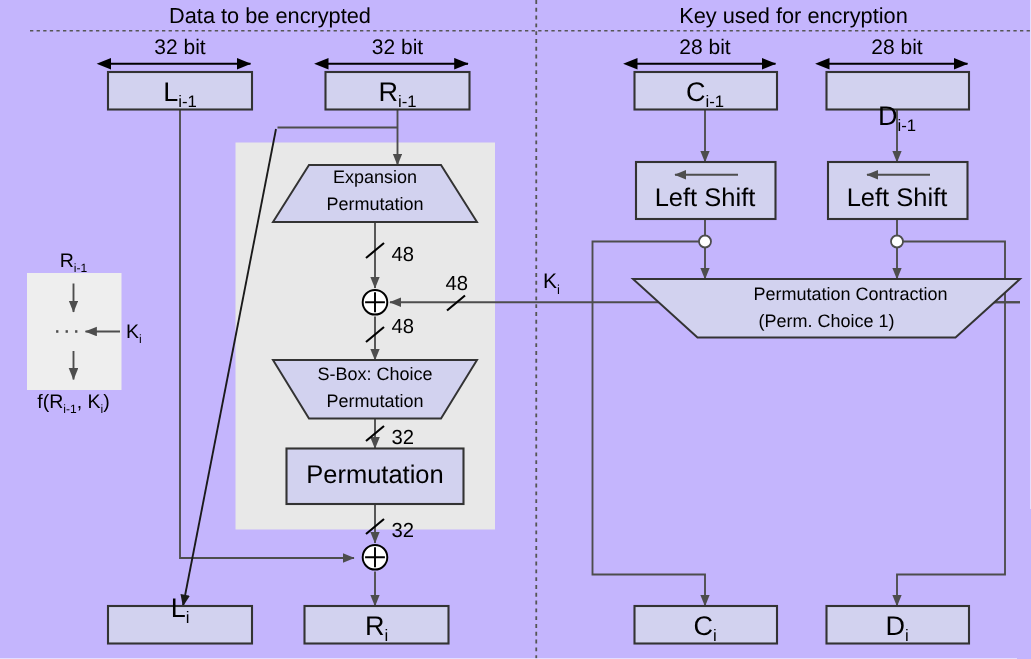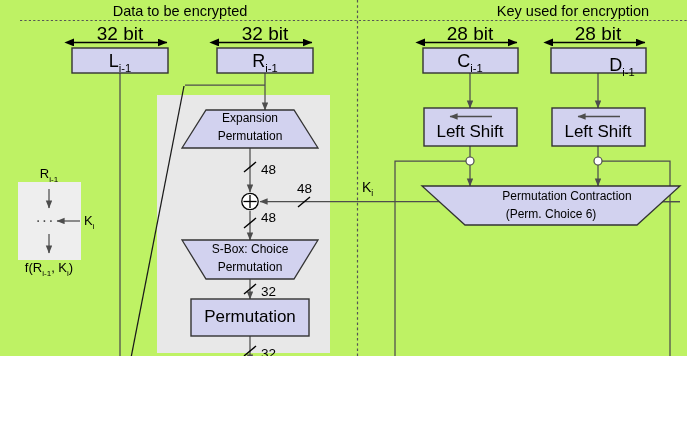--- a/index.html
+++ b/index.html
@@ -3,41 +3,41 @@
 <meta charset="utf-8">
 <style>
   html, body {
     margin: 0;
     padding: 0;
     background: #ffffff;
   }
   #root {
     position: relative;
     width: 687px;
-    height: 356px;
-    background: #bef264;
+    height: 439px;
+    background: #c4b5fd;
     font-family: "Liberation Sans", sans-serif;
     overflow: hidden;
   }
   svg#canvas {
     position: absolute;
     left: 0;
     top: 0;
     width: 687px;
     height: 439px;
   }
   .lbl {
     position: absolute;
     font-family: "Liberation Sans", sans-serif;
     color: #000000;
     white-space: nowrap;
     line-height: 1;
   }
   .section-title { font-size: 14.5px; }
-  .bit-label    { font-size: 19px; }
+  .bit-label    { font-size: 14px; }
   .box-label    { font-size: 18px; }
   .shape-label  { font-size: 12px; }
   .wire-label   { font-size: 13.5px; }
   .legend-label { font-size: 13px; }
   .legend-dots  { font-size: 16px; letter-spacing: 1px; }
   .sub { font-size: 0.62em; vertical-align: sub; }
   .ctr { transform: translateX(-50%); }
 </style>
 </head>
 <body>
@@ -164,37 +164,37 @@
     </g>
 
     <g stroke="#4d4d4d" stroke-width="1.25" fill="none">
       <path d="M49,189 L49,208" marker-end="url(#ah)"></path>
       <path d="M80,221 L57,221" marker-end="url(#ah)"></path>
       <path d="M49,234 L49,253" marker-end="url(#ah)"></path>
     </g>
   </svg>
 
   <div class="lbl section-title ctr" style="left:180px; top:4px;">Data to be encrypted</div>
-  <div class="lbl section-title ctr" style="left:529px; top:4px;margin-left:44px;">Key used for encryption</div>
+  <div class="lbl section-title ctr" style="left:529px; top:4px;">Key used for encryption</div>
 
   <div class="lbl bit-label ctr" style="left:120px; top:24px;">32 bit</div>
   <div class="lbl bit-label ctr" style="left:265px; top:24px;">32 bit</div>
   <div class="lbl bit-label ctr" style="left:470px; top:24px;">28 bit</div>
   <div class="lbl bit-label ctr" style="left:598px; top:24px;">28 bit</div>
 
   <div class="lbl box-label ctr" style="left:120px; top:52px;">
     <span>L</span><span class="sub">i-1</span>
   </div>
   <div class="lbl box-label ctr" style="left:265px; top:52px;">
     <span>R</span><span class="sub">i-1</span>
   </div>
   <div class="lbl box-label ctr" style="left:470px; top:52px;">
     <span>C</span><span class="sub">i-1</span>
   </div>
-  <div class="lbl box-label ctr" style="left:598px; top:56px;margin-left:24px;">
+  <div class="lbl box-label ctr" style="left:598px; top:68px;">
     <span>D</span><span class="sub">i-1</span>
   </div>
 
   <div class="lbl box-label ctr" style="left:120px; top:396px;">
     <span>L</span><span class="sub">i</span>
   </div>
   <div class="lbl box-label ctr" style="left:251px; top:408px;">
     <span>R</span><span class="sub">i</span>
   </div>
   <div class="lbl box-label ctr" style="left:470px; top:408px;">
@@ -209,21 +209,21 @@
 
   <div class="lbl shape-label ctr" style="left:250px; top:243px;">S-Box: Choice</div>
   <div class="lbl shape-label ctr" style="left:250px; top:261px;">Permutation</div>
 
   <div class="lbl ctr" style="left:250px; top:308px; font-size:17px;">Permutation</div>
 
   <div class="lbl ctr" style="left:470px; top:123px; font-size:17px;">Left Shift</div>
   <div class="lbl ctr" style="left:598px; top:123px; font-size:17px;">Left Shift</div>
 
   <div class="lbl shape-label ctr" style="left:551px; top:190px;padding-left:32px;">Permutation Contraction</div>
-  <div class="lbl shape-label ctr" style="left:551px; top:208px;">(Perm. Choice 6)</div>
+  <div class="lbl shape-label ctr" style="left:551px; top:208px;">(Perm. Choice 1)</div>
 
   <div class="lbl wire-label" style="left:261px; top:163px;">48</div>
   <div class="lbl wire-label" style="left:261px; top:211px;">48</div>
   <div class="lbl wire-label" style="left:261px; top:285px;">32</div>
   <div class="lbl wire-label" style="left:261px; top:347px;">32</div>
   <div class="lbl wire-label" style="left:297px; top:182px;">48</div>
 
   <div class="lbl" style="left:362px; top:180px; font-size:14px;">
     <span>K</span><span class="sub">i</span>
   </div>

